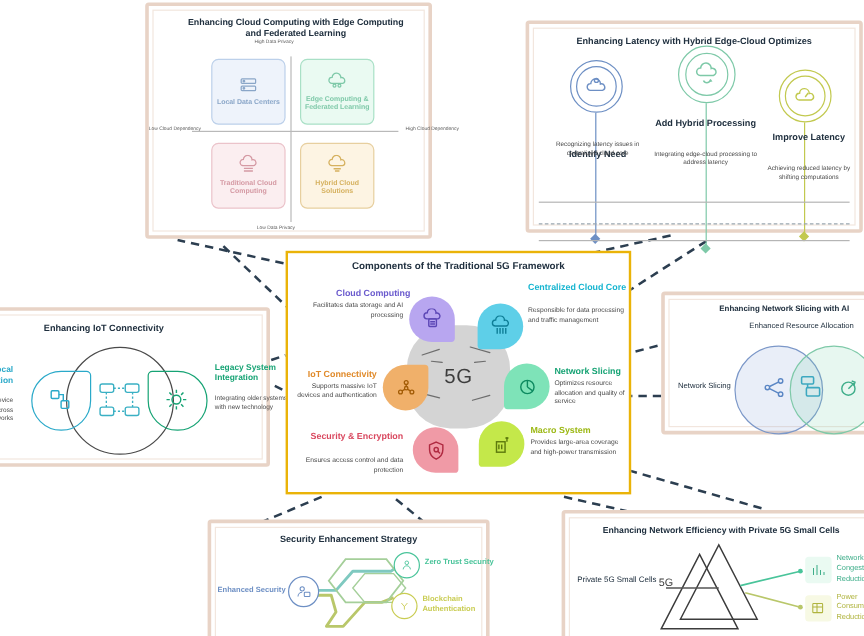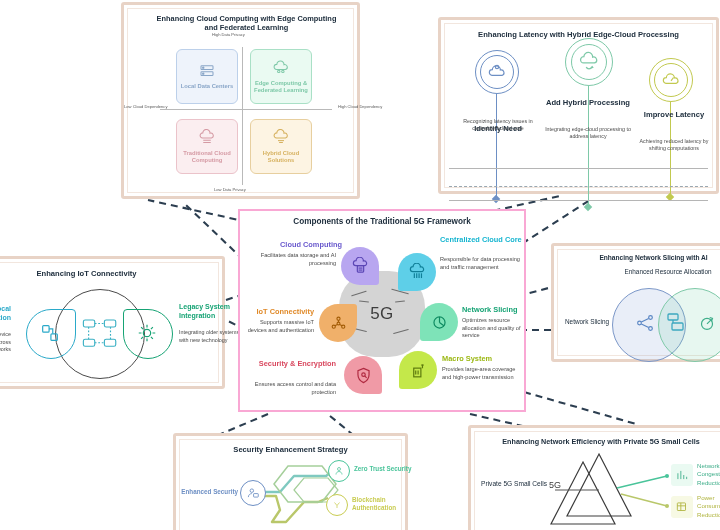--- a/index.html
+++ b/index.html
@@ -31,21 +31,21 @@
     position:absolute;left:0;right:0;
     text-align:center;
     font-weight:bold;
     color:#20303f;
     line-height:1.25;
   }
 
   
   #central{
     left:238px;top:209px;width:288px;height:203px;
-    border:2px solid #f9a8d4;
+    border:2px solid #eab308;
     border-radius:0;
     background:#fff;
     z-index:3;
   }
   #central .ptitle{top:6px;font-size:8.2px;}
 
   .hexcore{
     position:absolute;left:50%;top:52%;
     width:86px;height:86px;margin-left:-43px;margin-top:-43px;
     background:#d4d4d4;
@@ -191,21 +191,21 @@
           <line x1="8" y1="15.5" x2="16" y2="15.5"></line>
             <line x1="9.5" y1="18" x2="14.5" y2="18"></line>
         </svg>
         <div class="qtxt" style="color:#d6b15f;">Hybrid Cloud Solutions</div>
       </div>
     </div>
   </div>
 
   <div class="panel" id="p-lat">
     <div class="panel-inner"></div>
-    <div class="ptitle">Enhancing Latency with Hybrid Edge-Cloud Processing</div>
+    <div class="ptitle">Enhancing Latency with Hybrid Edge-Cloud Optimizes</div>
 
     <div class="lat-col" style="left:14px;top:30px;">
       <div class="lat-ring" style="left:20px;top:0;width:44px;height:44px;border:1.4px solid #6d8fc4;"></div>
       <div class="lat-ring" style="left:25px;top:5px;width:34px;height:34px;border:1.2px solid #6d8fc4;"></div>
       <svg style="position:absolute;left:32px;top:12px;" width="20" height="20" viewBox="0 0 24 24" fill="none" stroke="#6d8fc4" stroke-width="1.4">
         <path d="M6 16a3.4 3.4 0 0 1 .4-6.8A4.6 4.6 0 0 1 16 9.6 3.2 3.2 0 0 1 18 16z"></path>
           <circle cx="12" cy="6" r="2"></circle>
       </svg>
       <div class="lat-stem" style="left:41px;top:44px;height:106px;background:#6d8fc4;"></div>
       <div class="lat-dot" style="left:38px;top:146px;background:#6d8fc4;"></div>

